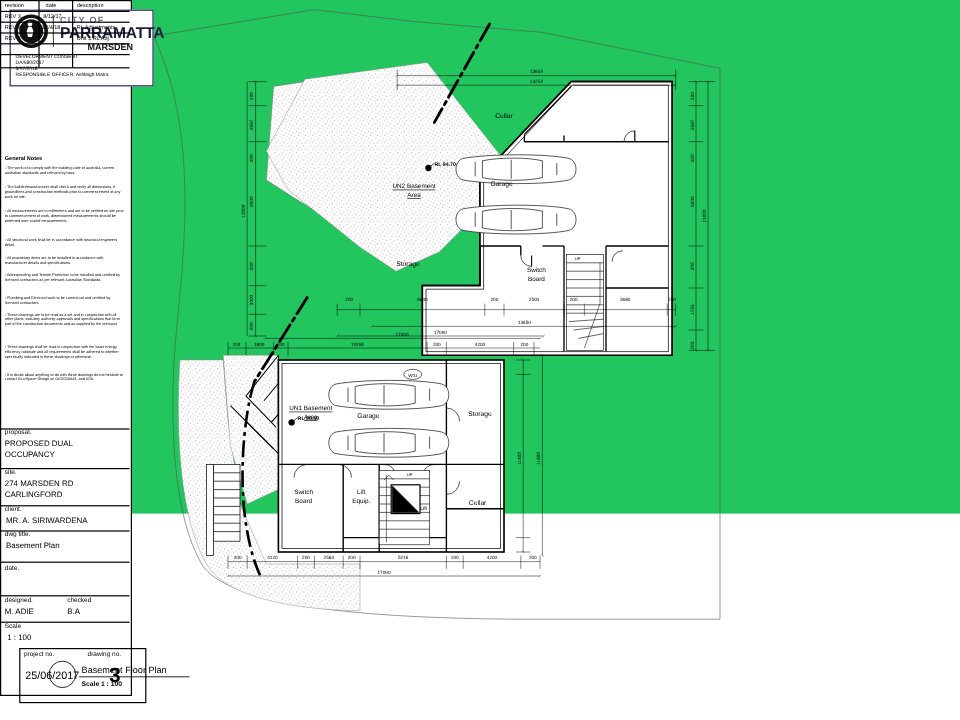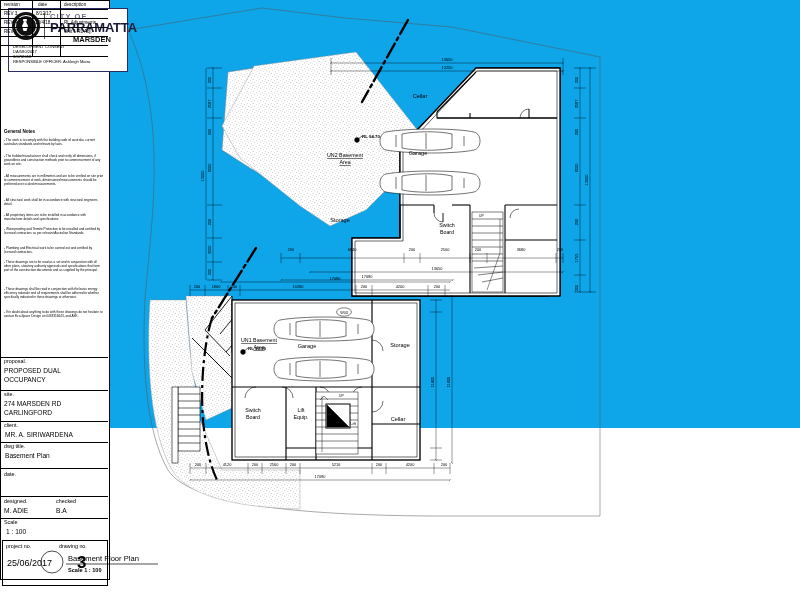--- a/index.html
+++ b/index.html
@@ -1,19 +1,19 @@
 <!DOCTYPE html>
 <html><head>
 <meta charset="utf-8">
 <title>Basement Plan</title>
 <style>
   html,body{margin:0;padding:0;background:#ffffff;}
   body{width:800px;height:600px;overflow:hidden;
        font-family:"Liberation Sans",sans-serif;color:#000;}
-  #sheet{position:relative;width:800px;height:428px;background:#0ea5e9;}
+  #sheet{position:relative;width:800px;height:428px;background:#22c55e;}
 
   .abs{position:absolute;}
   .txt{position:absolute;white-space:nowrap;line-height:1.05;}
 
   
   #stamp{left:8px;top:8px;width:118px;height:62px;border:1.2px solid #2b2b66;background:#fff;}
   #stamp-logo{position:absolute;left:3px;top:3px;width:28px;height:28px;border-radius:50%;
       background:#111;}
   #stamp-logo:after{content:"";position:absolute;left:3px;top:3px;right:3px;bottom:3px;
       border-radius:50%;border:1.6px solid #fff;}
@@ -515,20 +515,20 @@
     <div class="abs hline" style="left:0;top:496px;width:108px;"></div>
     <div class="txt lbl" style="left:4px;top:499px;">designed.</div>
     <div class="txt lbl" style="left:56px;top:499px;">checked</div>
     <div class="txt val" style="left:4px;top:508px;">M. ADIE</div>
     <div class="txt val" style="left:56px;top:508px;">B.A</div>
 
     <div class="abs hline" style="left:0;top:518px;width:108px;"></div>
     <div class="txt lbl" style="left:4px;top:520px;">Scale</div>
     <div class="txt val" style="left:6px;top:529px;">1 : 100</div>
 
-    <div class="abs" style="left:2px;top:540px;width:106px;height:46px;border:1.3px solid #000;box-sizing:border-box;text-decoration:underline;">
+    <div class="abs" style="left:16px;top:540px;width:106px;height:46px;border:1.3px solid #000;box-sizing:border-box;text-decoration:underline;">
       <div class="txt lbl" style="left:3px;top:3px;">project no.</div>
       <div class="txt lbl" style="left:56px;top:3px;">drawing no.</div>
       <div class="txt" style="left:4px;top:18px;font-size:9px;">25/06/2017</div>
       <div class="txt" id="dwgno" style="left:74px;top:13px;">3</div>
     </div>
   </div>
 </div>
 
 </body></html>

